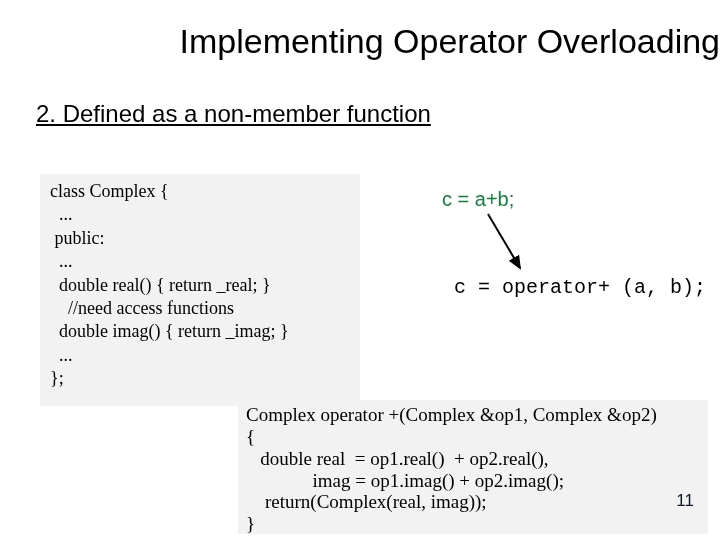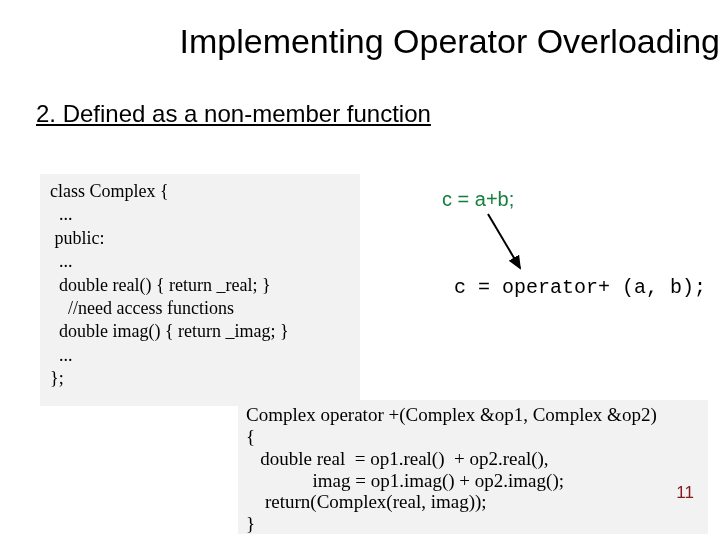--- a/index.html
+++ b/index.html
@@ -74,24 +74,24 @@
     background: #f2f2f2;
     padding: 4px 8px;
     font-family: "Times New Roman", Times, serif;
     font-size: 19px;
     line-height: 1.15;
     color: #000;
     white-space: pre;
   }
   .page-num {
     position: absolute;
-    bottom: 37px;
+    bottom: 29px;
     right: 26px;
     font-size: 17px;
-    color: #7f1d1d;
+    color: #0f172a;
     font-family: Arial, sans-serif;
   }
 </style>
 </head>
 <body>
 
 <div class="title">Implementing Operator Overloading</div>
 
 <div class="subheading">2.  Defined as a non-member function</div>
 

